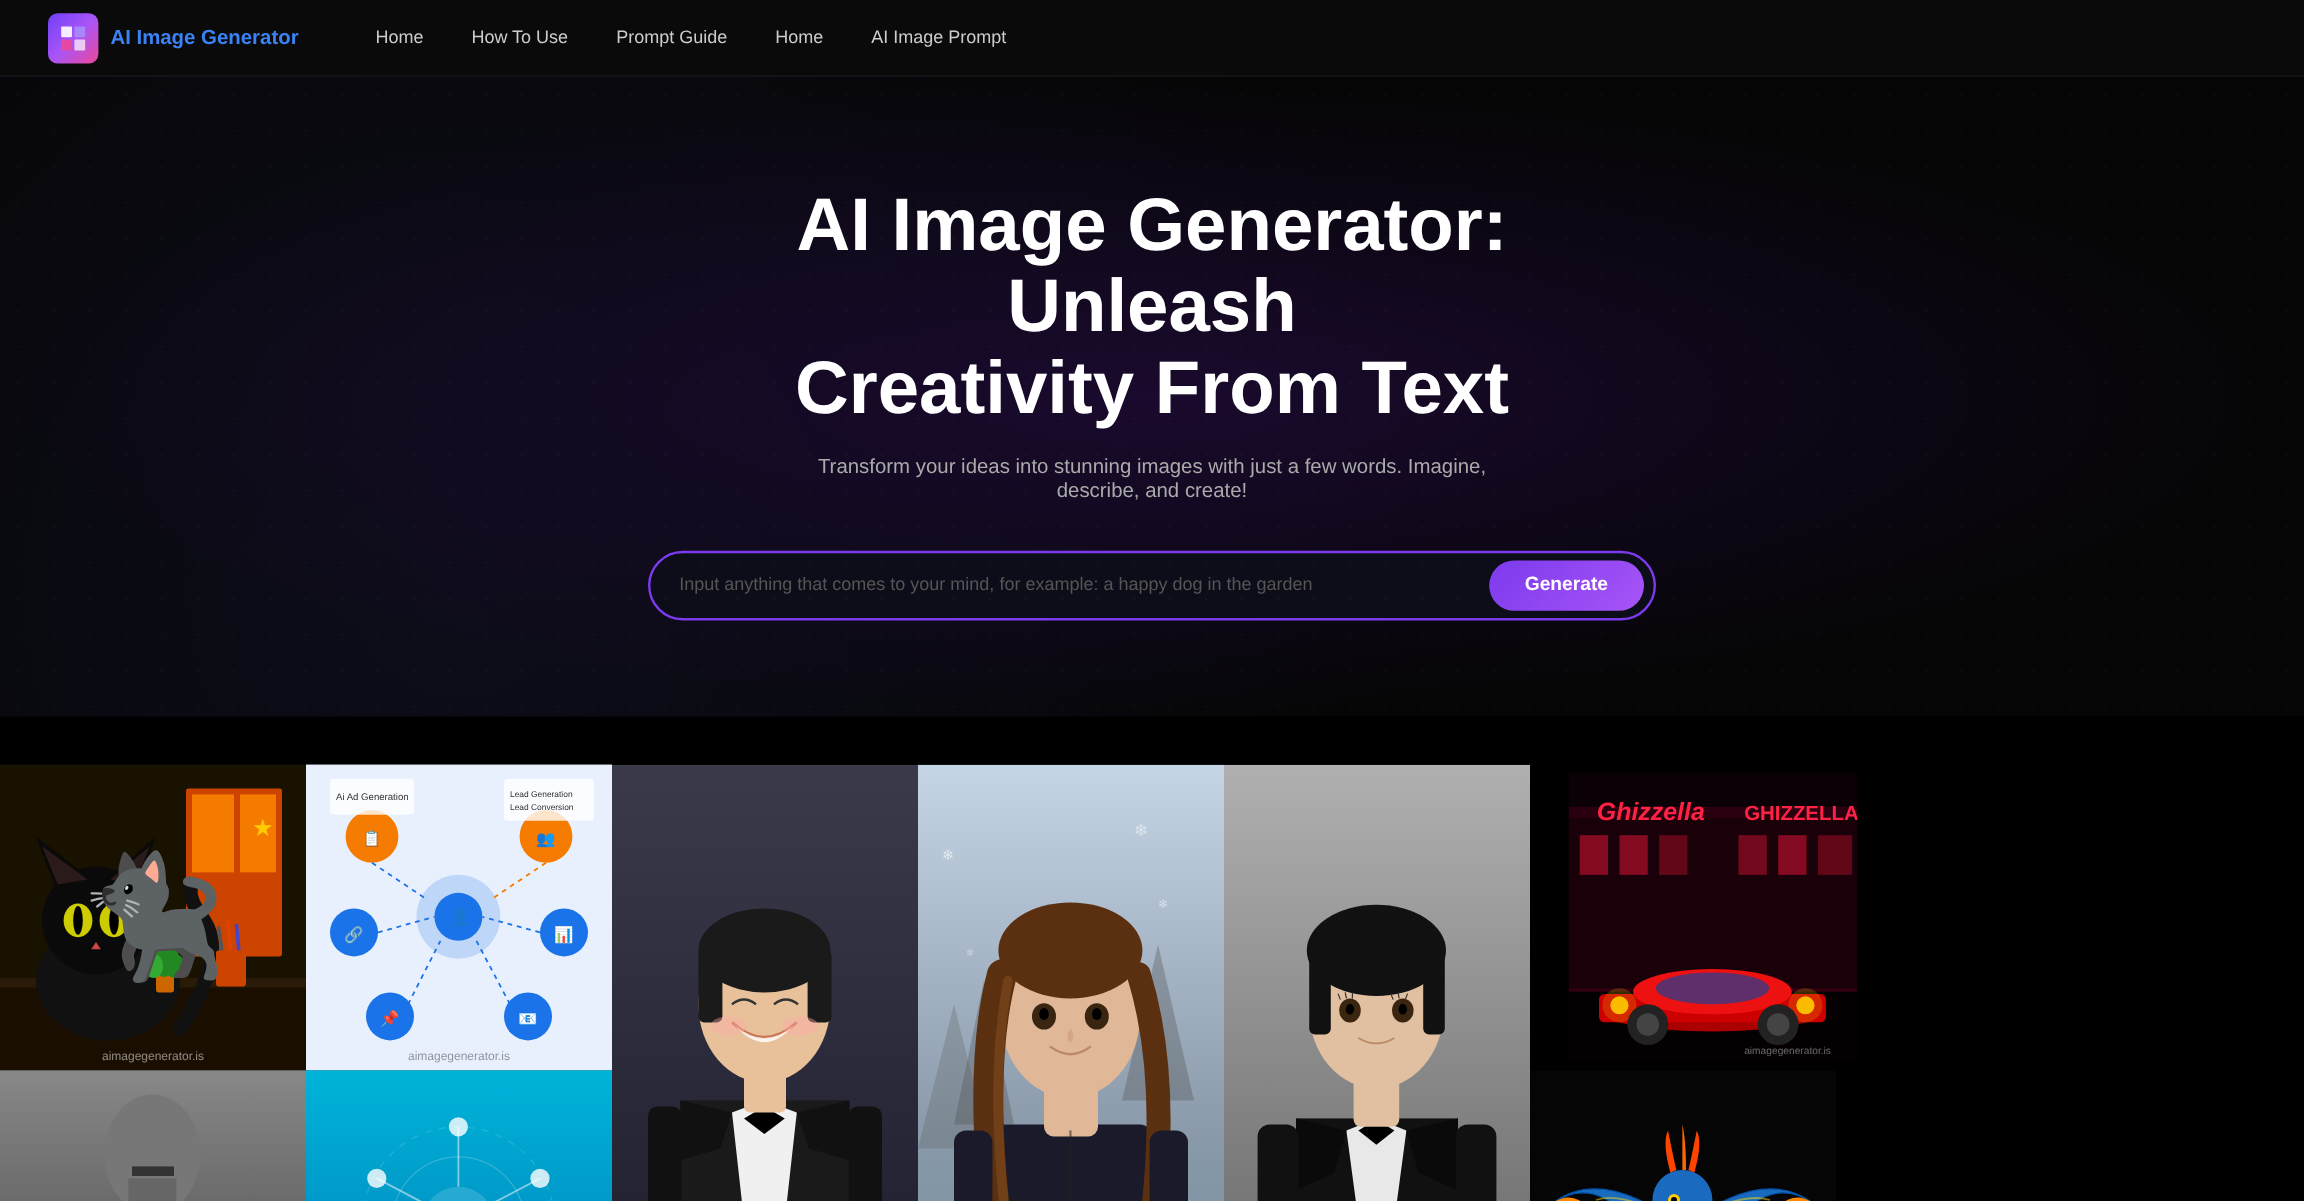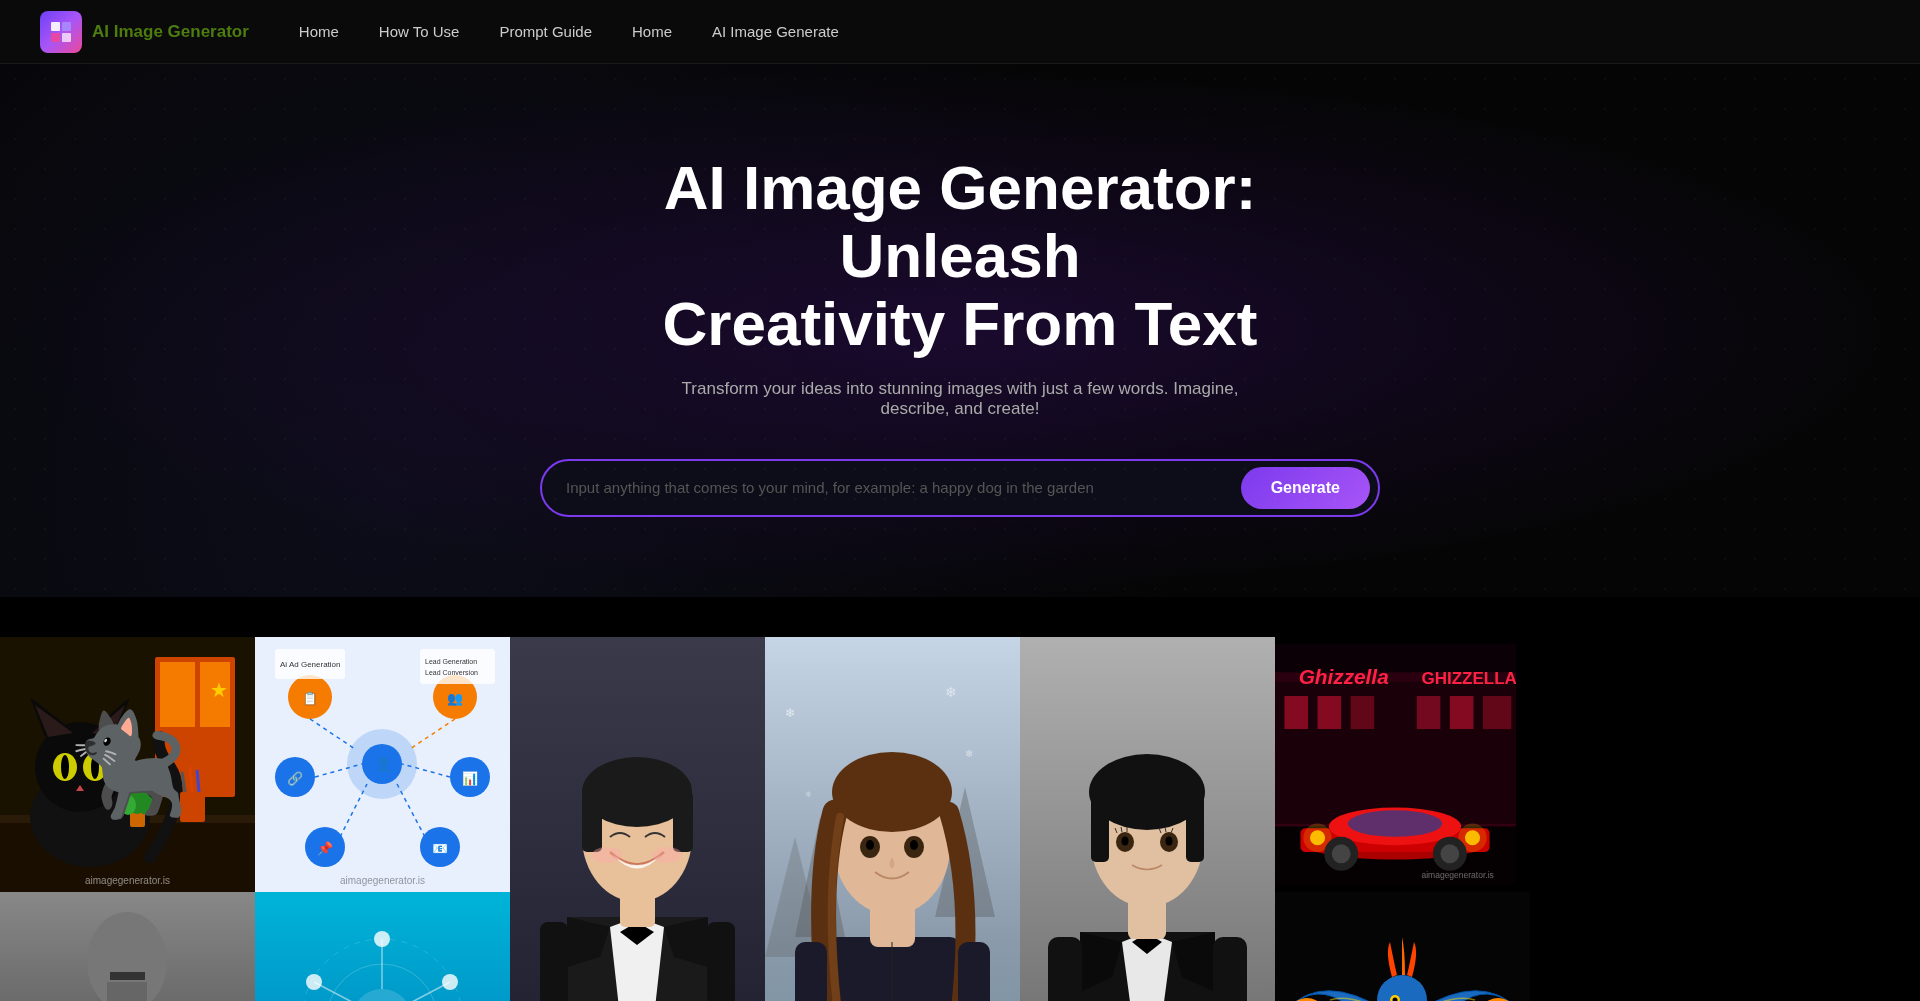--- a/index.html
+++ b/index.html
@@ -9,22 +9,22 @@
     nav {
       display: flex;
       align-items: center;
       padding: 0 40px;
       height: 64px;
       background: #0a0a0a;
       border-bottom: 1px solid #1a1a1a;
       position: sticky; top: 0; z-index: 100;
     }
     .nav-logo {
-      display: flex; align-items: center; gap: 10px; margin-right: 50px;
-      text-decoration: none; color: #4d7c0f;
+      display: flex; align-items: center; gap: 10px; margin-right: 64px;
+      text-decoration: none; color: #3b82f6;
     }
     .nav-logo-icon {
       width: 42px; height: 42px; border-radius: 8px;
       background: linear-gradient(135deg, #6e40f7, #a855f7, #ec4899);
       display: flex; align-items: center; justify-content: center;
       font-size: 18px; font-weight: bold;
       flex-shrink: 0;
     }
     .nav-logo-text { font-size: 17px; font-weight: 600; white-space: nowrap; }
     .nav-links { display: flex; align-items: center; gap: 40px; }
@@ -163,21 +163,21 @@
         <rect x="13" y="13" width="9" height="9" rx="1" fill="#fff" opacity="0.7"></rect>
       </svg>
     </div>
     <span class="nav-logo-text">AI Image Generator</span>
   </a>
   <div class="nav-links">
     <a class="nav-link" href="#">Home</a>
     <a class="nav-link" href="#">How To Use</a>
     <a class="nav-link" href="#">Prompt Guide</a>
     <a class="nav-link" href="#">Home</a>
-    <a class="nav-link" href="#">AI Image Generate</a>
+    <a class="nav-link" href="#">AI Image Prompt</a>
   </div>
 </nav>
 
 <section class="hero">
   <h1 class="hero-title">
     <span>AI Image Generator: Unleash</span><br>
     <span>Creativity From Text</span>
   </h1>
   <p class="hero-subtitle">Transform your ideas into stunning images with just a few words. Imagine, describe, and create!</p>
   <div class="search-bar">
@@ -501,21 +501,21 @@
             <rect x="28" y="300" width="34" height="135" rx="10" fill="#111"></rect>
             <rect x="193" y="300" width="34" height="135" rx="10" fill="#111"></rect>
           </svg>
         </div>
 
       </div>
     </div>
 
     <div class="gallery-col-6">
 
-      <div class="gallery-placeholder" style="width:241px;height:255px;">
+      <div class="gallery-placeholder" style="width:241px;height:255px;margin-left:32px;">
         <div class="placeholder-content">
           <svg width="255" height="255" viewBox="0 0 255 255">
             <rect width="255" height="255" fill="#0a0005"></rect>
 
             <rect x="0" y="30" width="255" height="180" fill="#1a0008"></rect>
             <rect x="0" y="30" width="255" height="10" fill="#2a0010"></rect>
 
             <rect x="10" y="55" width="25" height="35" fill="#cc1133" opacity="0.6"></rect>
             <rect x="45" y="55" width="25" height="35" fill="#cc1133" opacity="0.6"></rect>
             <rect x="80" y="55" width="25" height="35" fill="#cc1133" opacity="0.4"></rect>

